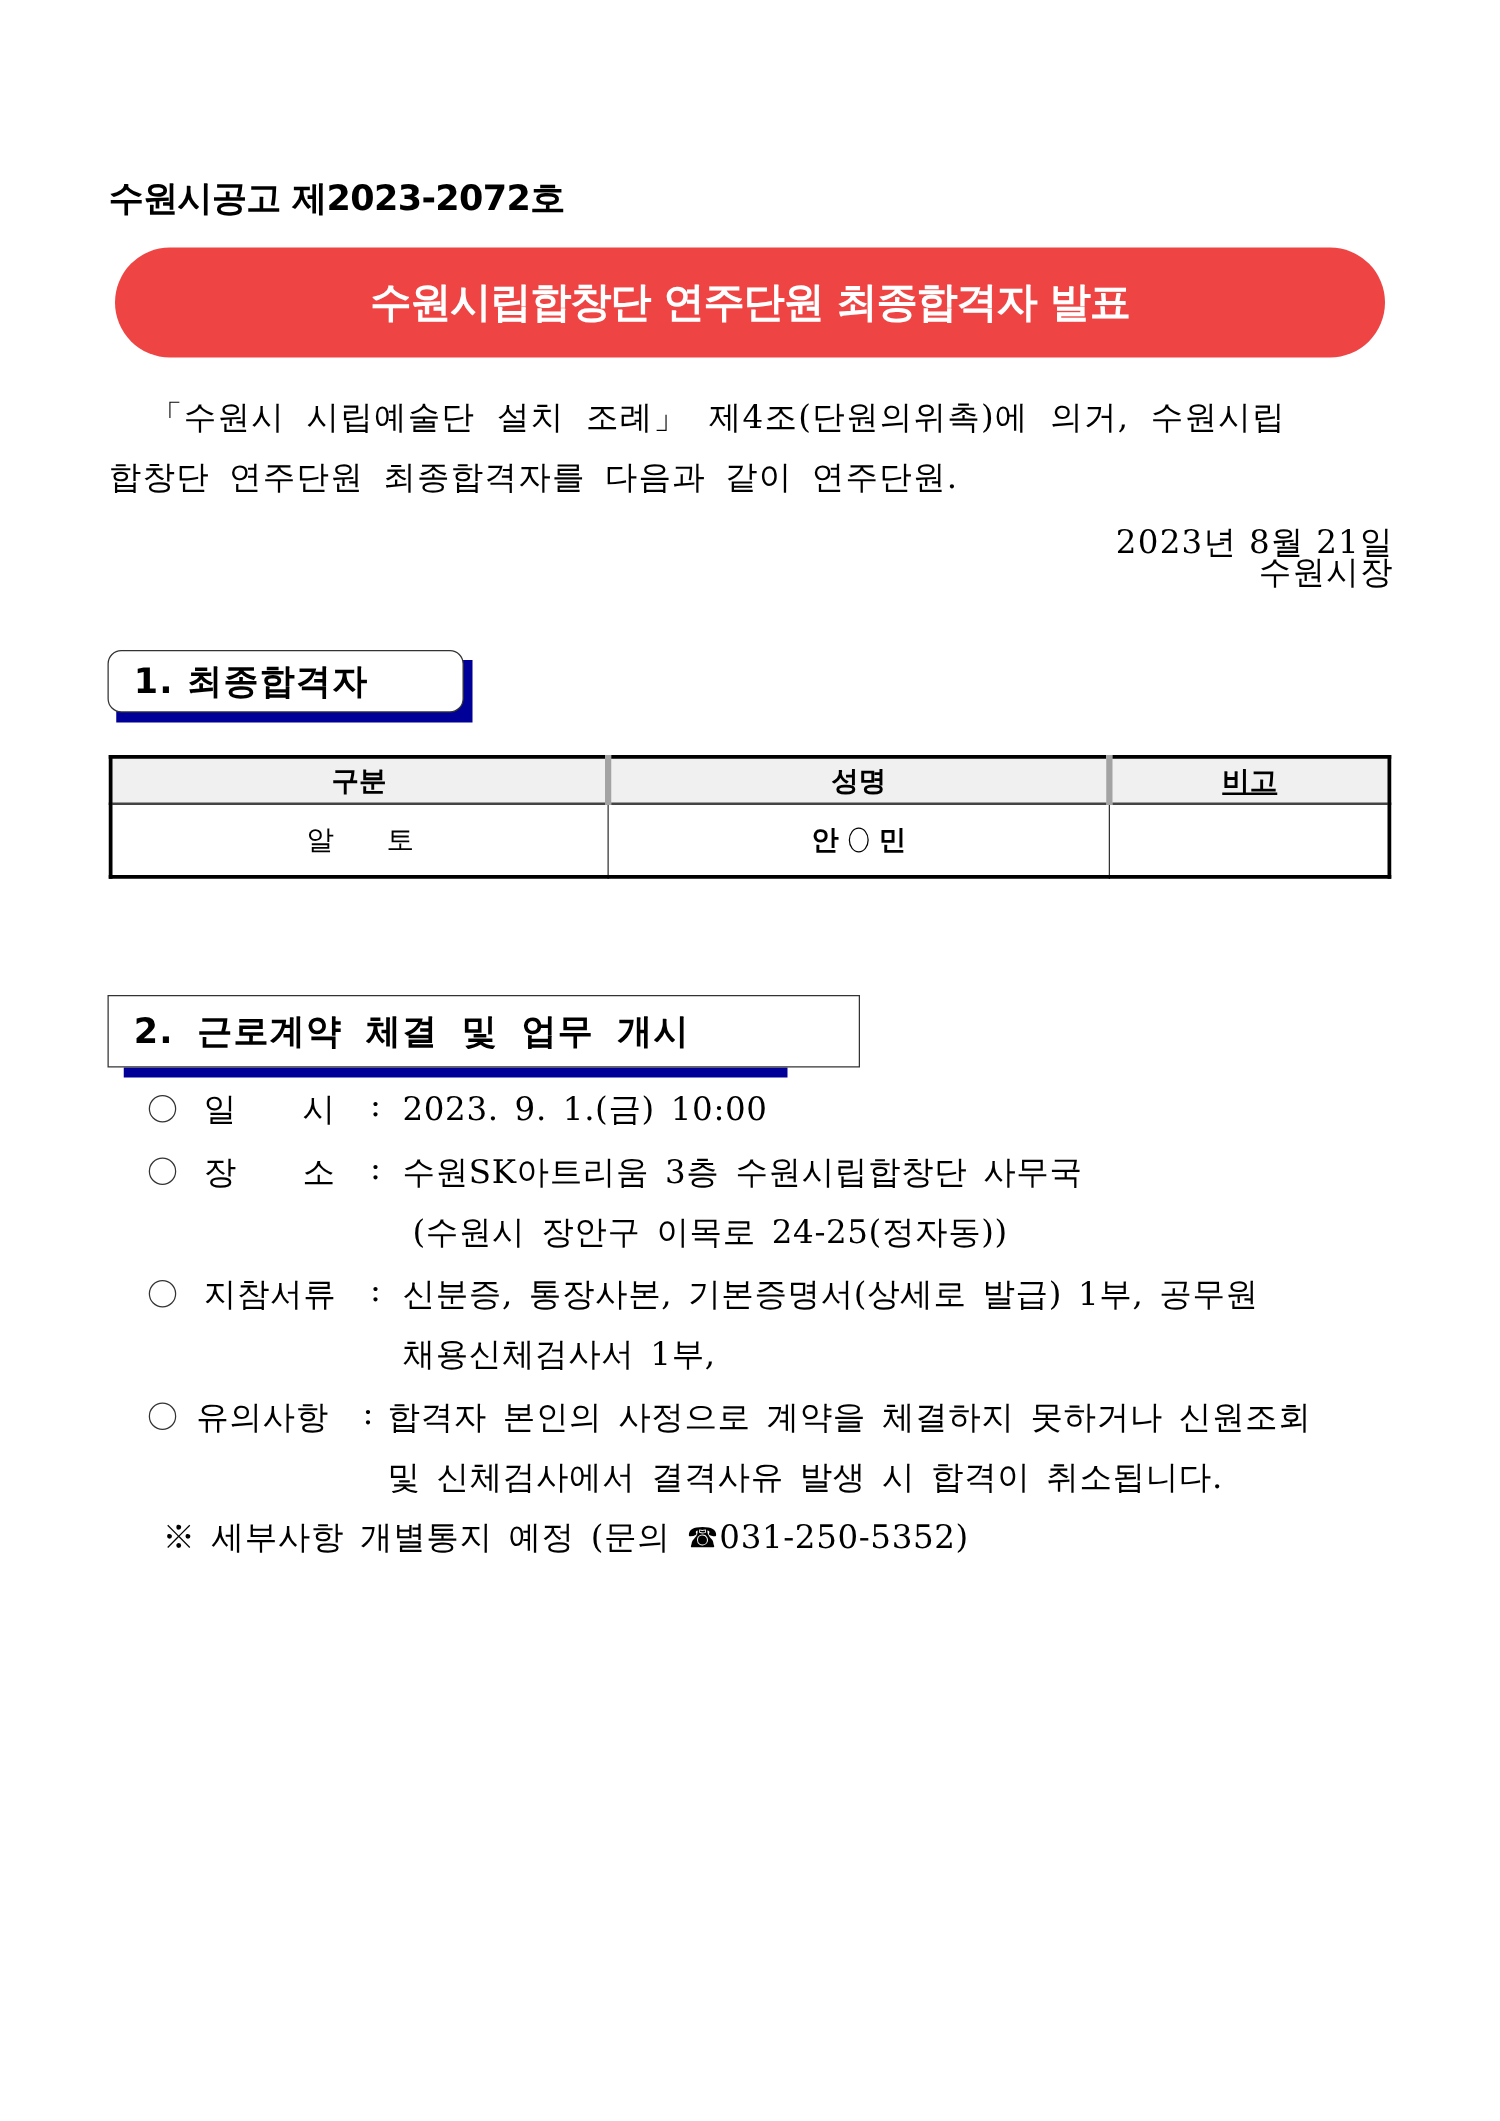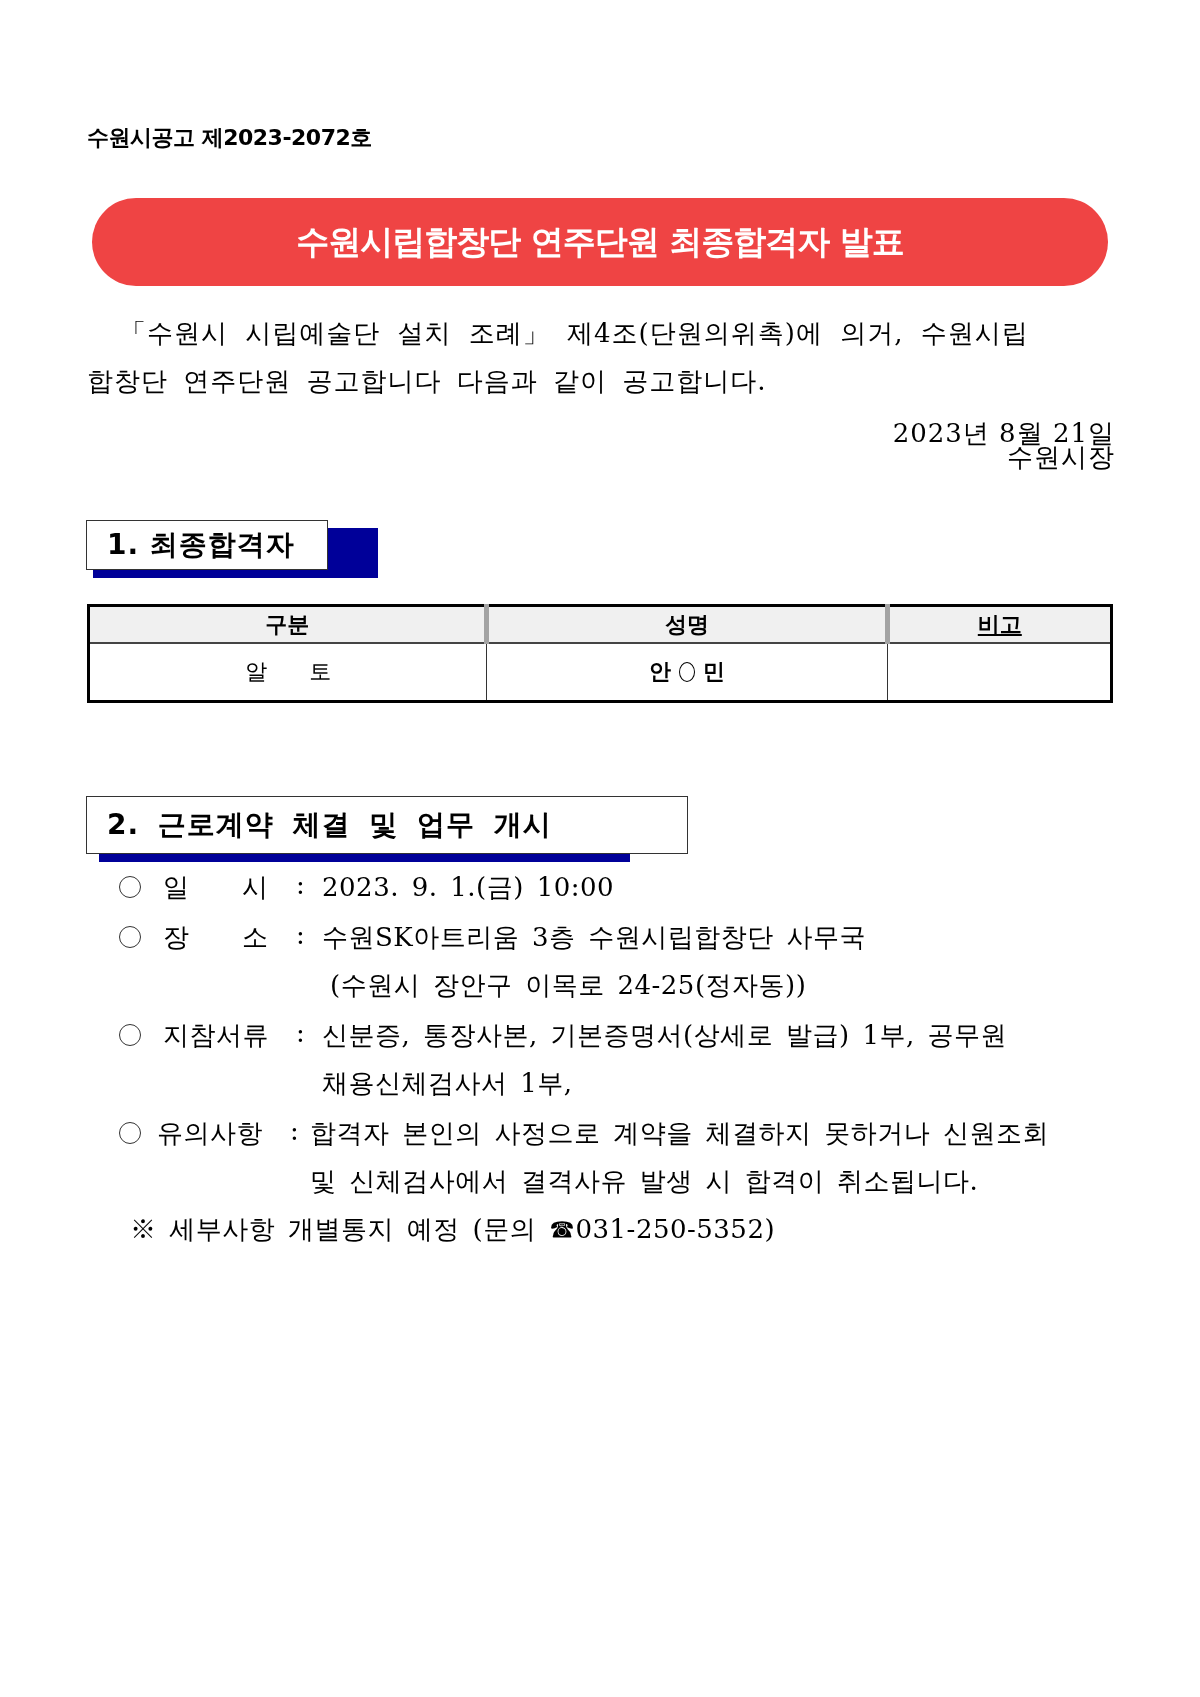--- a/index.html
+++ b/index.html
@@ -1,38 +1,38 @@
 <!DOCTYPE html>
 <html><head>
 <meta charset="utf-8">
 <style>
   html, body { margin: 0; padding: 0; background: #ffffff; }
   body { width: 1200px; height: 1697px; position: relative; overflow: hidden; color: #000; }
   .sans { font-family: "DejaVu Sans", "Liberation Sans", sans-serif; }
   .serif { font-family: "DejaVu Serif", "Liberation Serif", serif; }
   .abs { position: absolute; white-space: nowrap; }
 
-  #notice-no { left: 87px; top: 123px; font-size: 22px; font-weight: bold; letter-spacing: -0.5px; }
+  #notice-no { left: 87px; top: 140px; font-size: 28px; font-weight: bold; letter-spacing: -0.5px; }
 
   #title-banner { left: 92px; top: 198px; width: 1016px; height: 88px; background: #ef4444; border-radius: 44px;
     display: flex; align-items: center; justify-content: center; }
   #title-banner span { color: #fff; font-size: 33px; font-weight: bold; letter-spacing: -1px; }
 
   .body-line { font-size: 26px; letter-spacing: 1px; }
   #intro-1 { left: 120px; top: 316px; word-spacing: 8px; }
   #intro-2 { left: 87px; top: 364px; word-spacing: 6px; }
   #date-line { right: 85px; top: 416px; }
   #signer { right: 85px; top: 440px; }
   .sec-shadow { position: absolute; background: #000099; }
   .sec-frame { position: absolute; background: #fff; border: 1.5px solid #333; box-sizing: border-box;
     display: flex; align-items: center; }
   .sec-frame span { font-size: 28px; font-weight: bold; letter-spacing: 1px; padding-left: 20px; }
 
   #sec1-shadow { left: 93px; top: 528px; width: 285px; height: 50px; }
-  #sec1-frame { left: 86px; top: 520px; width: 242px; height: 50px; }
+  #sec1-frame { left: 86px; top: 520px; width: 285px; height: 50px; border-radius: 11px; }
   #sec2-shadow { left: 99px; top: 804px; width: 531px; height: 58px; }
   #sec2-frame { left: 86px; top: 796px; width: 602px; height: 58px; }
   #sec2-frame span { word-spacing: 8px; }
 
   #result-table { position: absolute; left: 87px; top: 604px; width: 1026px; border-collapse: collapse;
     border: 3px solid #000; }
   #result-table th { background: #f0f0f0; height: 35px; font-size: 22px; font-weight: bold;
     border-right: 5px solid #a3a3a3; border-bottom: 2px solid #444; padding: 0; }
   #result-table td { height: 56px; font-size: 22px; text-align: center; border-right: 1px solid #333; padding: 0; }
   #result-table th:last-child, #result-table td:last-child { border-right: none; text-decoration: underline; }
@@ -50,21 +50,21 @@
 </head>
 <body>
 
 <div id="notice-no" class="abs sans">수원시공고 제2023-2072호</div>
 
 <div id="title-banner" class="abs">
   <span class="sans">수원시립합창단 연주단원 최종합격자 발표</span>
 </div>
 
 <div id="intro-1" class="abs serif body-line">「수원시 시립예술단 설치 조례」 제4조(단원의위촉)에 의거, 수원시립</div>
-<div id="intro-2" class="abs serif body-line">합창단 연주단원 공고합니다 다음과 같이 공고합니다.</div>
+<div id="intro-2" class="abs serif body-line">합창단 연주단원 최종합격자를 다음과 같이 연주단원.</div>
 <div id="date-line" class="abs serif body-line">2023년 8월 21일</div>
 <div id="signer" class="abs serif body-line">수원시장</div>
 
 <div id="sec1-shadow" class="sec-shadow"></div>
 <div id="sec1-frame" class="sec-frame">
   <span class="sans">1.  최종합격자</span>
 </div>
 
 <table id="result-table" class="sans">
   <thead>

